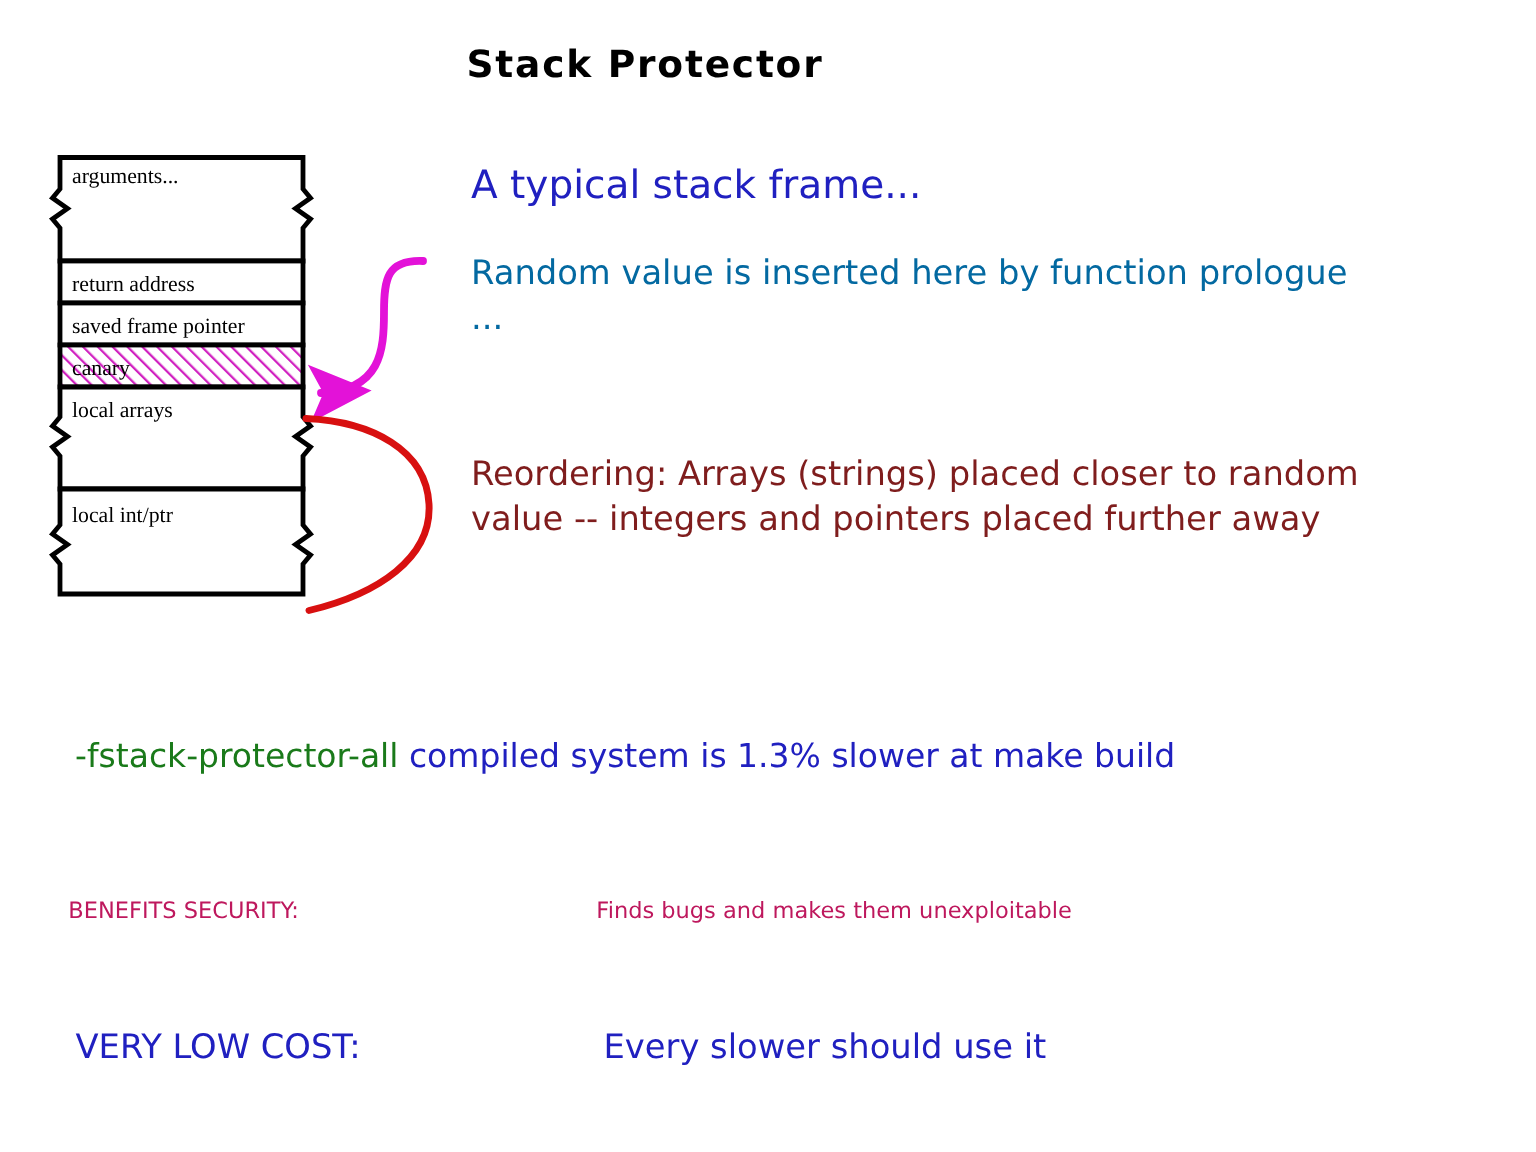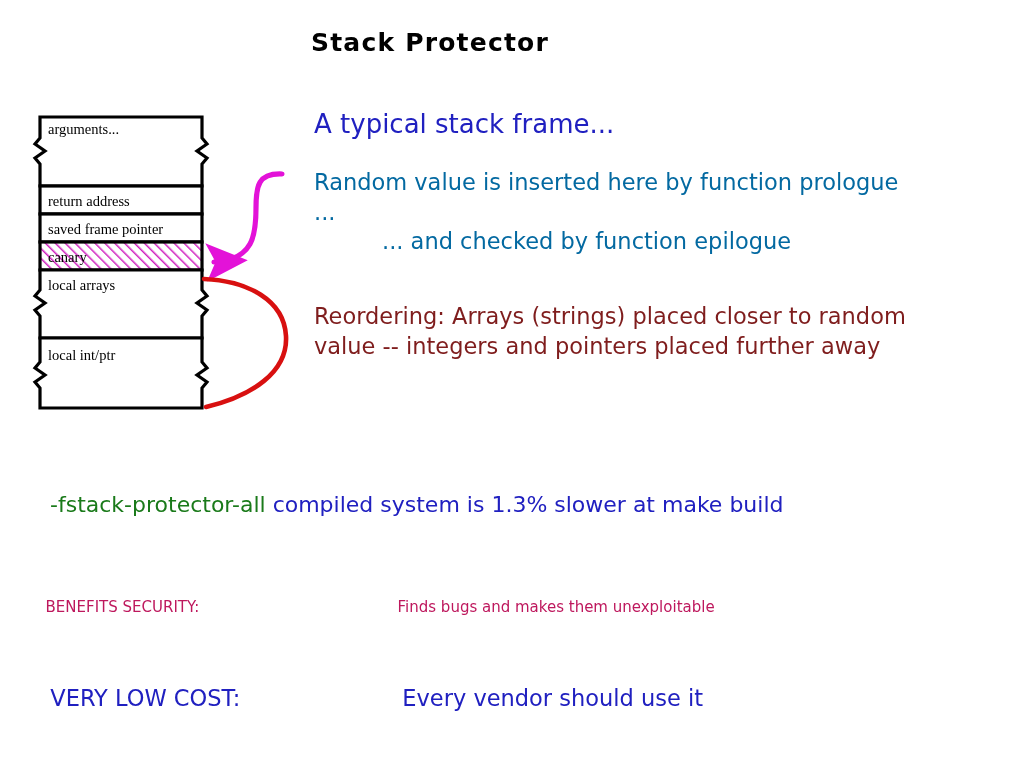--- a/index.html
+++ b/index.html
@@ -26,21 +26,21 @@
     font-weight: bold;
     font-size: 25px;
     letter-spacing: 1.2px;
     color: #000000;
   }
 
   
   #stack-diagram {
     position: absolute;
     left: 24px;
-    top: 104px;
+    top: 92px;
     width: 200px;
     height: 320px;
   }
   #stack-diagram svg { display: block; }
 
   .frame-label {
     font-family: "Liberation Serif", "DejaVu Serif", serif;
     font-size: 14.5px;
     fill: #000000;
   }
@@ -174,32 +174,31 @@
 
 <svg style="position:absolute; left:196px; top:268px;" width="130" height="150" viewBox="0 0 130 150" xmlns="http://www.w3.org/2000/svg">
   <path d="M8,11 C52,13 88,32 90,68 C92,104 56,128 10,139" fill="none" stroke="#d81010" stroke-width="4.6" stroke-linecap="round"></path>
 </svg>
 
 <div class="txt" id="typical-frame-text">A typical stack frame...</div>
 
 <div class="txt" id="random-value-text">
   <span>Random value is inserted here by function</span>
   <span>prologue ...</span>
-  <span class="indent-line">... and checked by function epilogue</span>
 </div>
 
 <div class="txt" id="reordering-text">
   <span>Reordering:  Arrays (strings) placed closer</span>
   <span>to random value -- integers and pointers</span>
   <span>placed further away</span>
 </div>
 
 <div class="txt" id="fstack-line">
   <span class="flag">-fstack-protector-all</span><span> compiled system is 1.3% slower at make build</span>
 </div>
 
 <div class="txt" id="benefits-line">
   <span class="lbl-col">BENEFITS SECURITY:</span><span>Finds bugs and makes them unexploitable</span>
 </div>
 
 <div class="txt" id="cost-line">
-  <span class="lbl-col">VERY LOW COST:</span><span>Every vendor should use it</span>
+  <span class="lbl-col">VERY LOW COST:</span><span>Every slower should use it</span>
 </div>
 
 </body></html>

